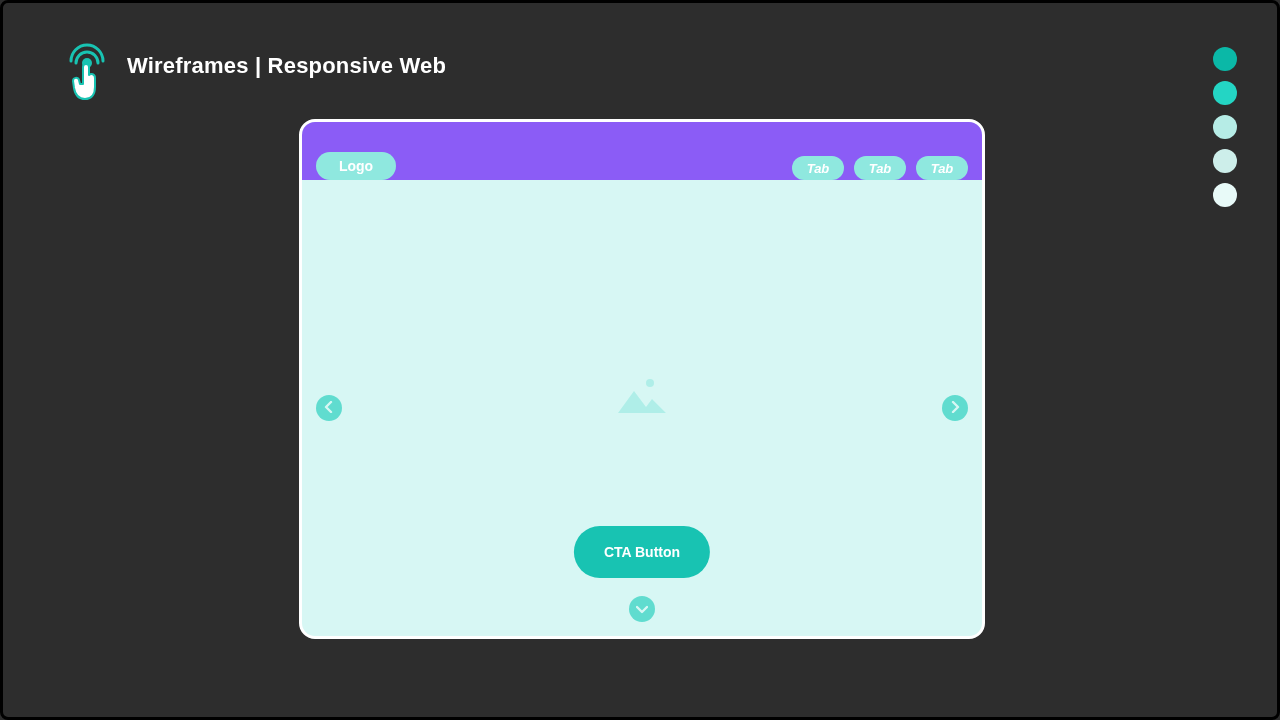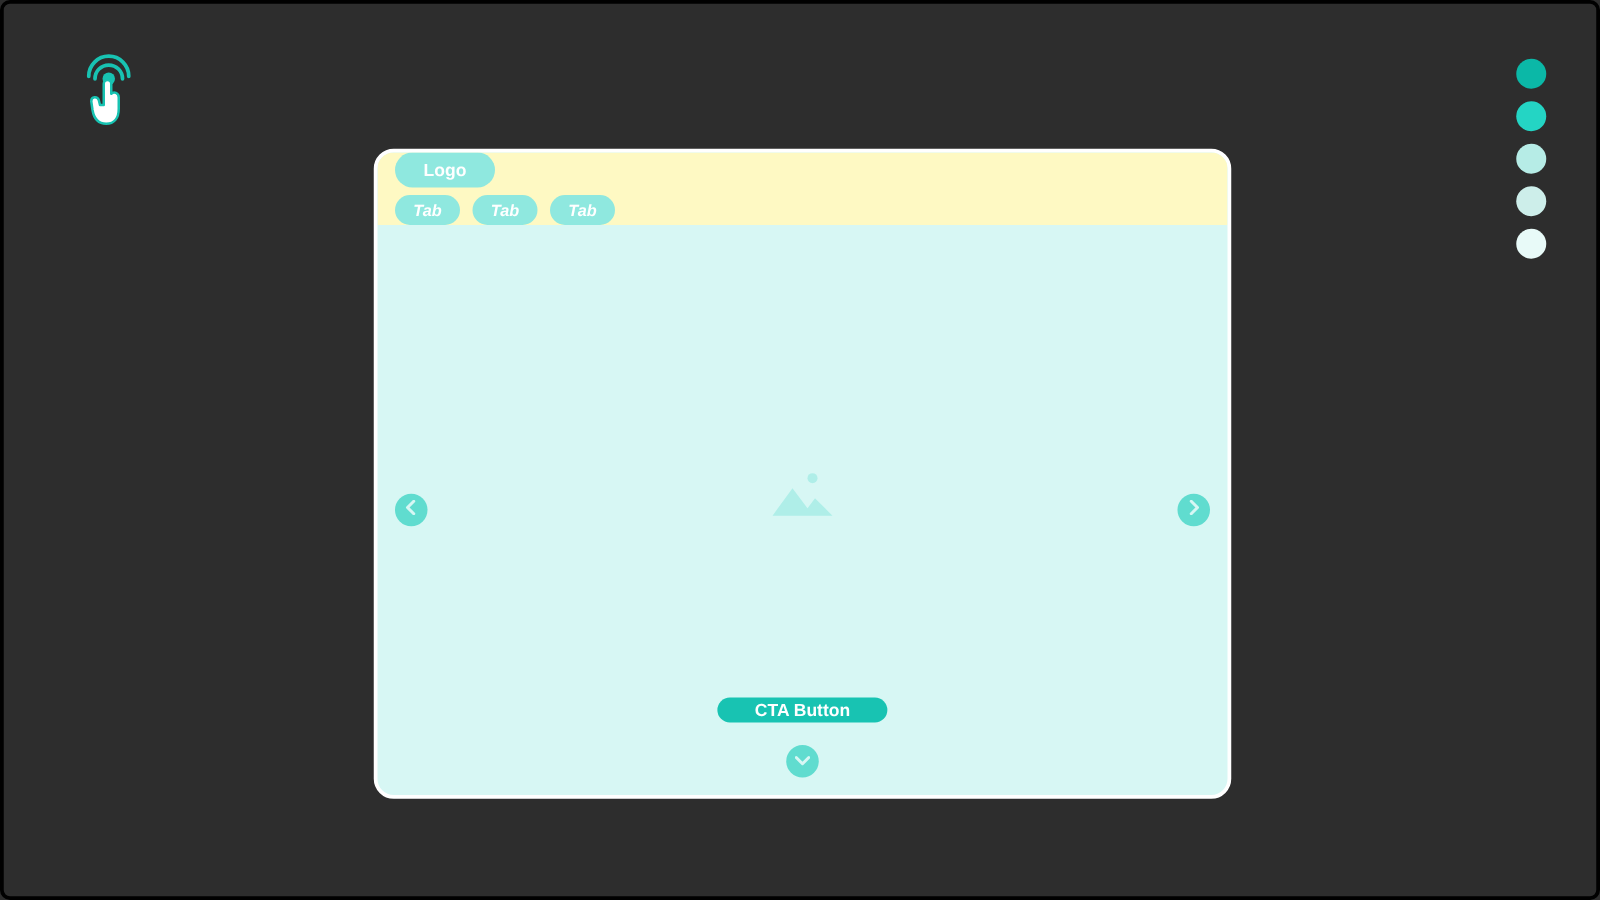--- a/index.html
+++ b/index.html
@@ -58,26 +58,25 @@
     left: 296px;
     width: 686px;
     height: 520px;
     background: #d7f7f4;
     border: 3px solid #ffffff;
     border-radius: 16px;
     overflow: hidden;
   }
   .frame-header {
     height: 58px;
-    background: #fef9c3;
-    display: flex;
-    align-items: flex-start;
+    background: #8b5cf6;
+    display: flex;
+    align-items: flex-end;
     justify-content: space-between;
     padding: 0 14px;
-    flex-direction: column;
   }
   .pill {
     border-radius: 999px;
     background: #8fe8df;
     color: #ffffff;
     font-weight: 600;
     display: inline-flex;
     align-items: center;
     justify-content: center;
   }
@@ -122,40 +121,41 @@
 
   .cta {
     position: absolute;
     left: 50%;
     bottom: 58px;
     transform: translateX(-50%);
     background: #18c3b2;
     color: #ffffff;
     border: none;
     border-radius: 999px;
-    padding: 2px 30px;
+    padding: 18px 30px;
     font-size: 14px;
     font-weight: 600;
     cursor: pointer;
   }
 </style>
 </head>
 <body>
 
 <div class="header">
   <span class="logo-icon">
     <svg width="52" height="62" viewBox="0 0 52 62">
 
       <path d="M 10 20 A 16 16 0 0 1 42 20" fill="none" stroke="#18c3b2" stroke-width="3" stroke-linecap="round"></path>
       <path d="M 15 22 A 11 11 0 0 1 37 22" fill="none" stroke="#18c3b2" stroke-width="3" stroke-linecap="round"></path>
       <circle cx="26" cy="22" r="5" fill="#18c3b2"></circle>
 
       <path d="M22 26 C22 22 28 22 28 26 L28 34 C30 32 34 33 34 37 L34 46 C34 54 30 58 24 58 C17 58 14 53 13 47 L12 40 C12 36 17 36 18 39 L19 43 L22 43 Z" fill="#ffffff" stroke="#18c3b2" stroke-width="2" stroke-linejoin="round"></path>
     </svg>
   </span>
+  <h1 class="title">Wireframes | Responsive Web</h1>
 </div>
 
 <div class="swatches">
   <div class="swatch" style="background:#0bb8a7"></div>
   <div class="swatch" style="background:#24d5c4"></div>
   <div class="swatch" style="background:#b6ece6"></div>
   <div class="swatch" style="background:#cdeeea"></div>
   <div class="swatch" style="background:#e8faf8"></div>
 </div>
 

